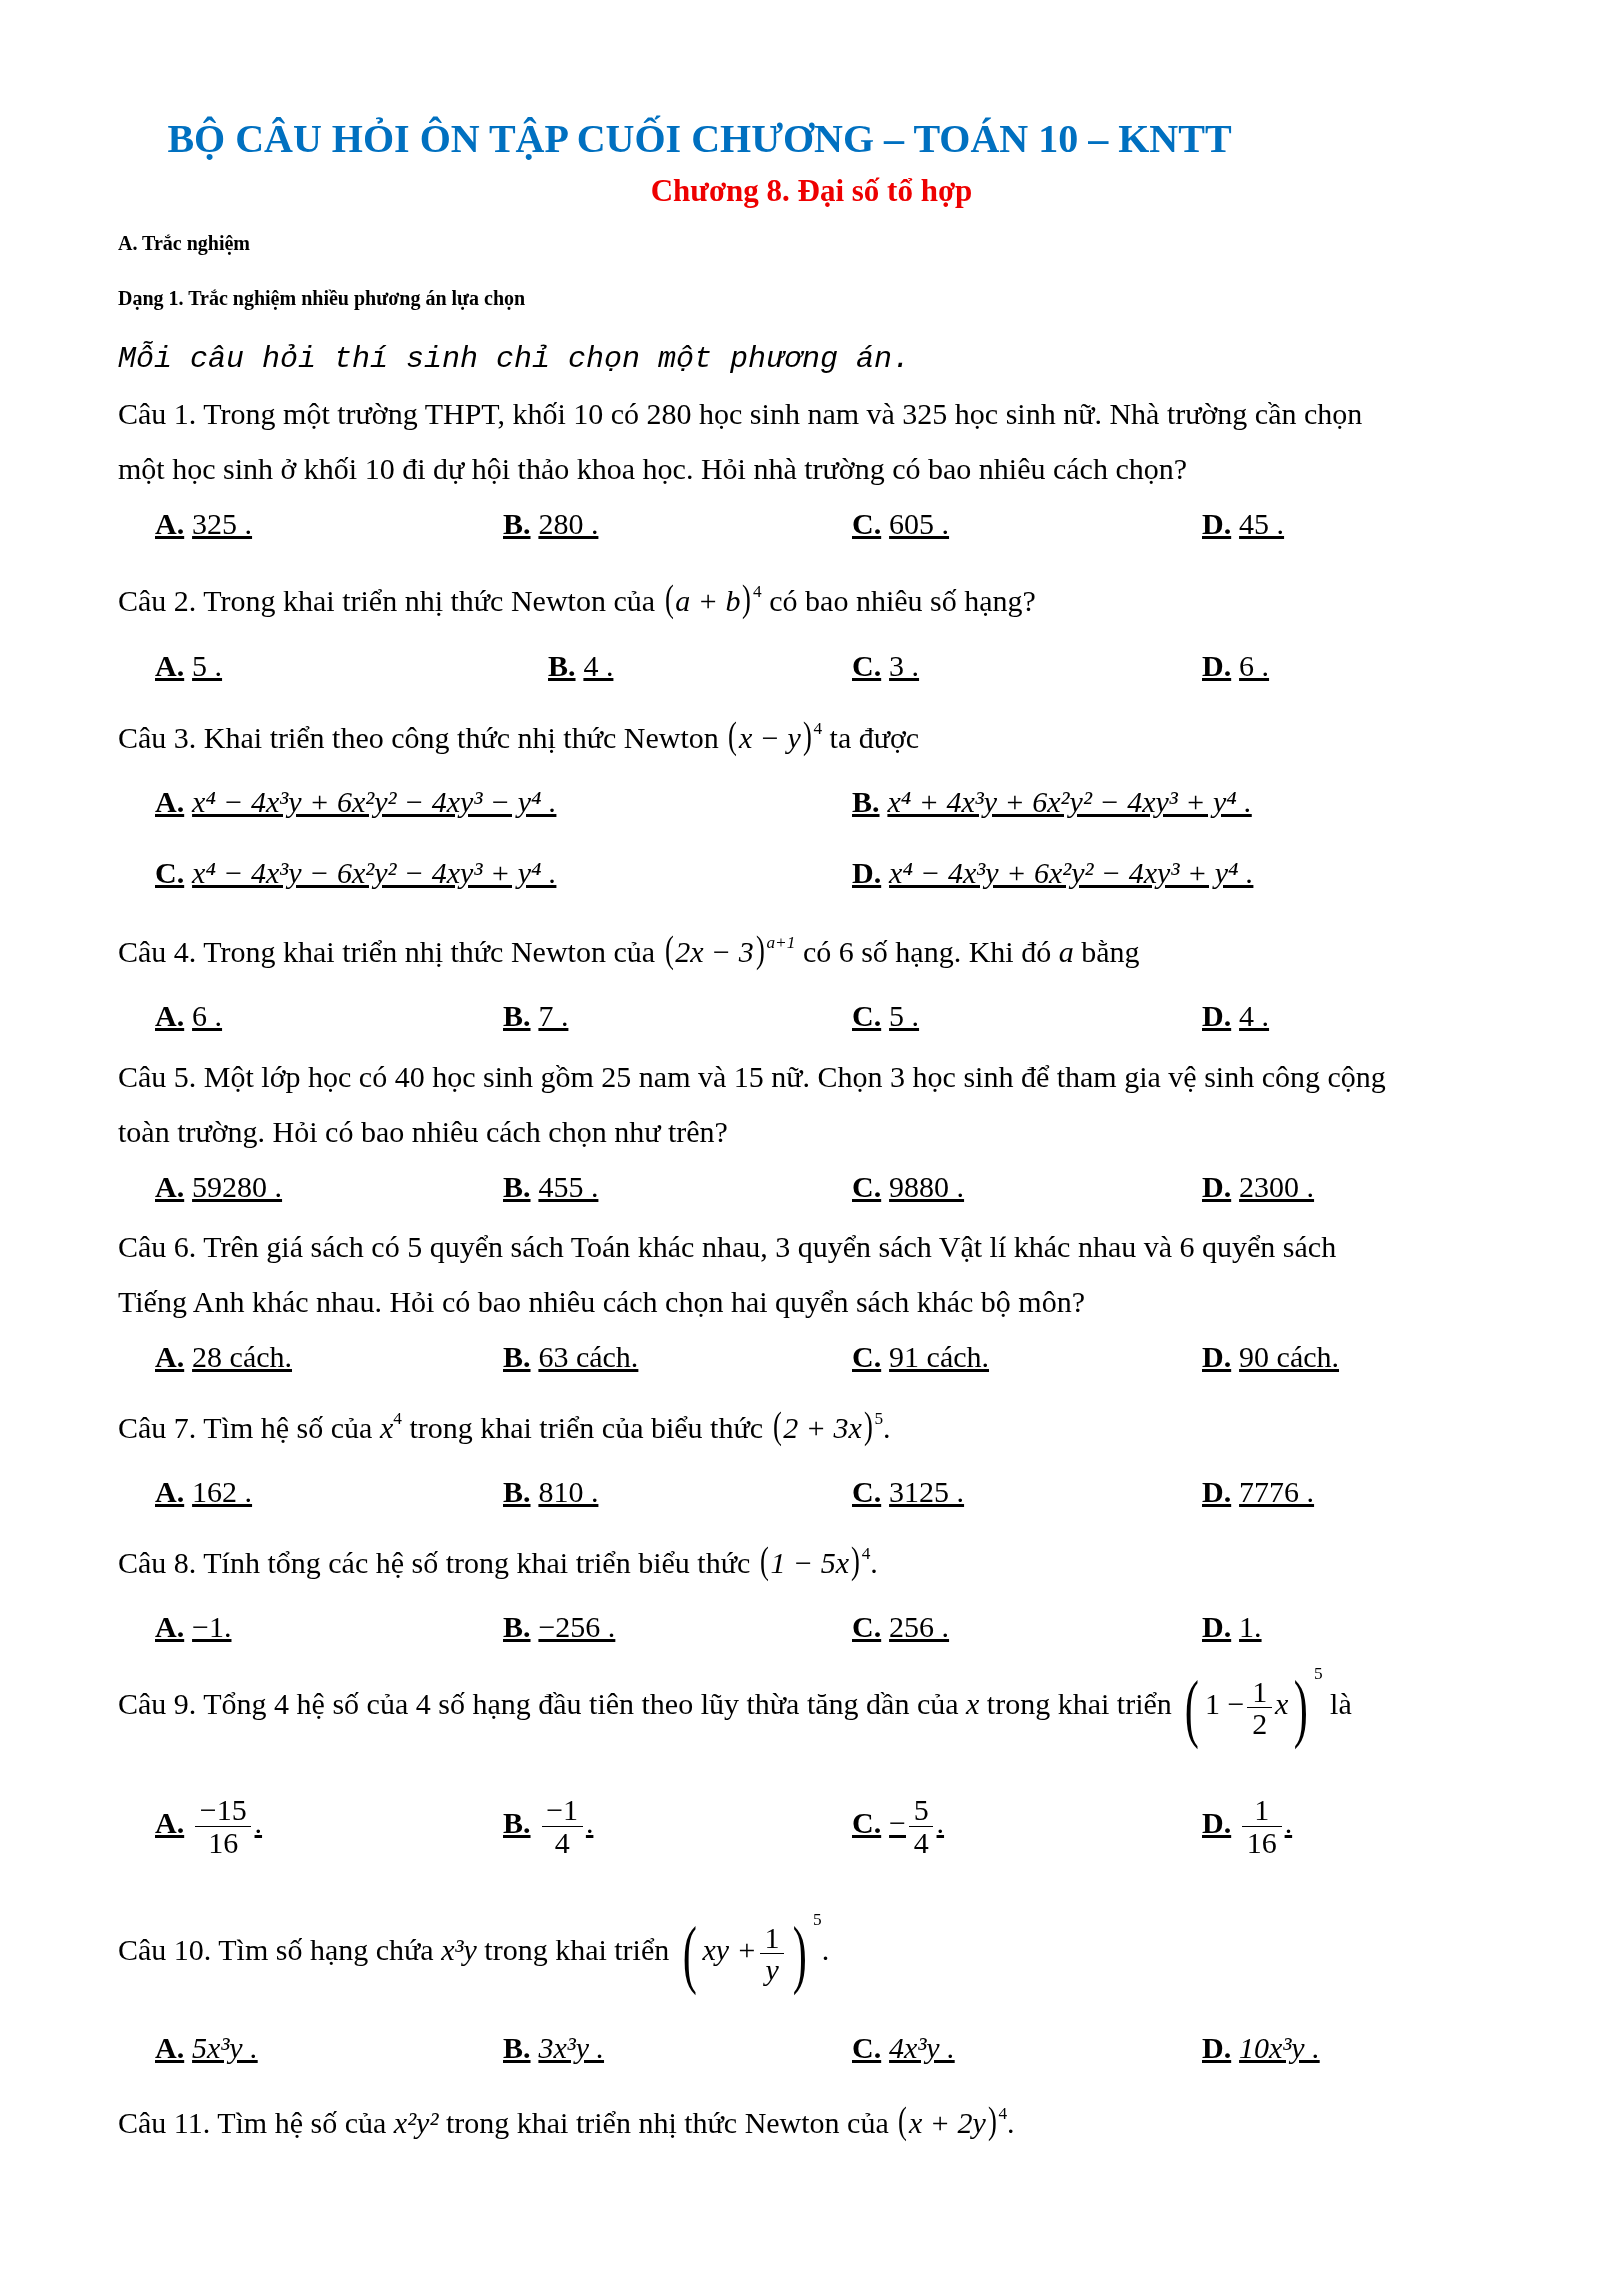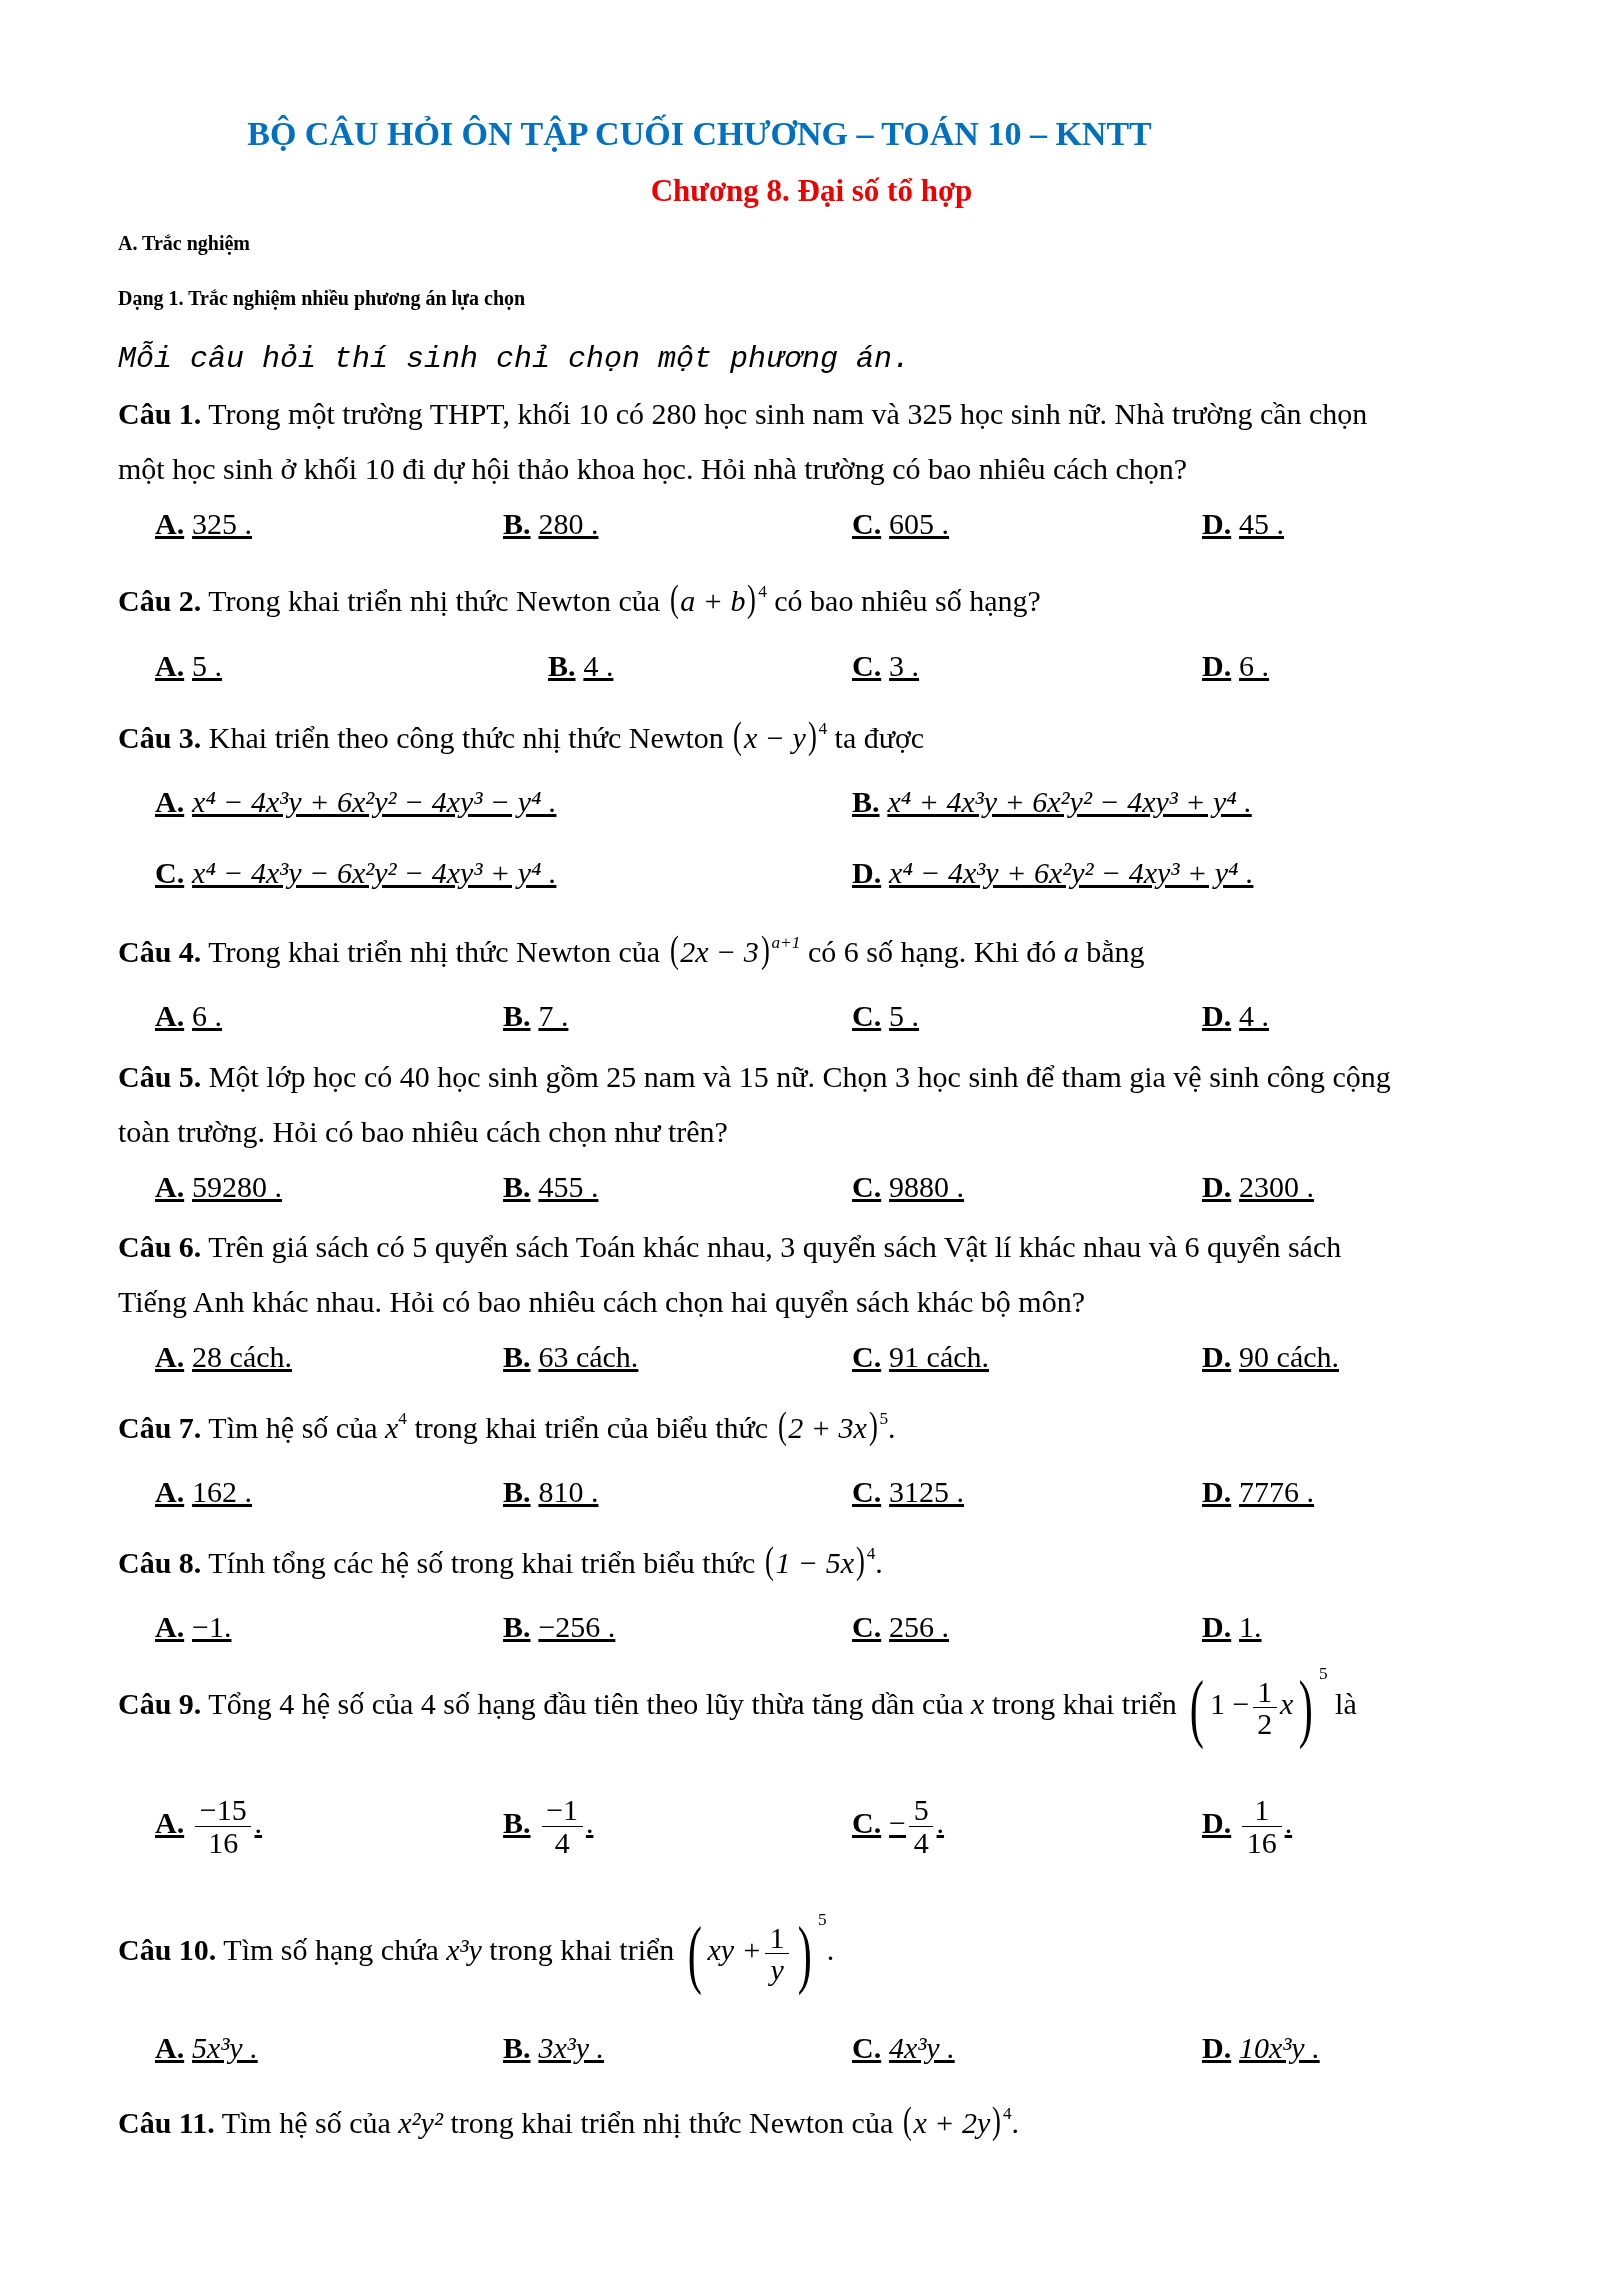--- a/index.html
+++ b/index.html
@@ -2,26 +2,26 @@
 <html style="font-size:12.6px"><head>
 <meta charset="utf-8">
 <style>
   html, body { margin: 0; padding: 0; background: #ffffff; }
   body {
     width: 1623px; height: 2295px; position: relative; overflow: hidden;
     font-family: "Liberation Serif", "DejaVu Serif", serif;
     color: #000; font-size: 30px;
   }
   .abs { position: absolute; white-space: nowrap; }
-  .title { left: 0; width: 1399px; text-align: center; top: 115px; font-weight: bold; color: #0070c0; font-size: 34px; }
+  .title { left: 0; width: 1399px; text-align: center; top: 115px; font-weight: bold; color: #0070c0; font-size: 40px; }
   .subtitle { left: 0; width: 1623px; text-align: center; top: 173px; font-weight: bold; color: #ee0000; font-size: 31px; }
   .h-sec { left: 118px; font-weight: bold; font-size: 20px; }
   .instr { left: 118px; font-style: italic; }
   .line { left: 118px; }
-  .q-label { font-weight: bold; text-align: center; }
+  .q-label { font-weight: normal; text-align: center; }
   .opt { position: absolute; white-space: nowrap; text-decoration: underline; }
   .opt .ol { font-weight: bold; margin-right: 7.9px; }
   .m { font-style: italic; }
   sup { font-size: 17.3px; vertical-align: 0; position: relative; top: -14px; font-style: normal; }
   .paren { font-size: 38px; font-weight: lighter; transform: scaleX(0.7); display: inline-block; }
   .bigparen { font-size: 77px; font-weight: lighter; transform: scaleX(0.55); display: inline-block; vertical-align: middle; line-height: 1; }
   .frac { display: inline-block; vertical-align: middle; text-align: center; line-height: 1.05; margin: 0 3.1px; }
   .frac .num { display: block; padding: 0 4.7px; border-bottom: 1.6px solid #000; }
   .frac .den { display: block; padding: 0 4.7px; }
   .expr { display: inline-block; }

